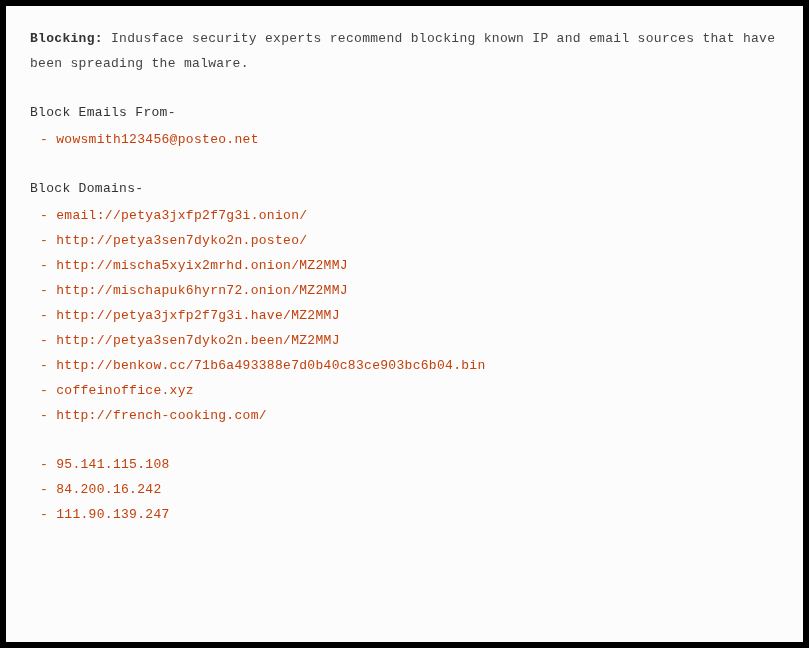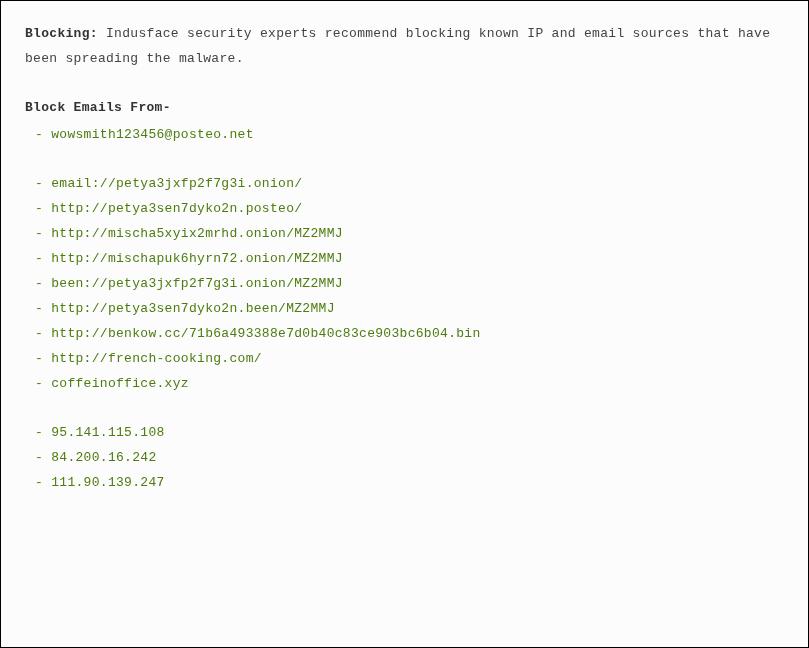--- a/index.html
+++ b/index.html
@@ -8,51 +8,51 @@
       box-sizing: border-box;
     }
     body {
       font-family: "Consolas", "Courier New", monospace;
       background: #ffffff;
       padding: 0;
       width: 809px;
     }
     .container {
       background: #fcfcfc;
-      border: 1px solid #000000;
+      border: 6px solid #000000;
       padding: 20px 24px 22px 24px;
       width: 809px;
       min-height: 648px;
     }
     .intro-paragraph {
       font-size: 13px;
       line-height: 25px;
       color: #444444;
       letter-spacing: 0.3px;
       margin-bottom: 24px;
     }
     .intro-paragraph .bold-label {
       font-weight: bold;
       color: #333333;
     }
     .section {
       margin-bottom: 24px;
     }
     .section-header {
       font-size: 13px;
-      font-weight: bold;
+      font-weight: normal;
       color: #333333;
       line-height: 25px;
       letter-spacing: 0.3px;
       margin-bottom: 2px;
     }
     .list-item {
       font-size: 13px;
       line-height: 25px;
-      color: #4d7c0f;
+      color: #c2410c;
       letter-spacing: 0.3px;
       padding-left: 10px;
     }
     .list-item::before {
       content: "- ";
     }
   </style>
 </head>
 <body>
 
@@ -61,29 +61,30 @@
   <p class="intro-paragraph">
     <span class="bold-label">Blocking:</span><span> Indusface security experts recommend blocking known IP and email sources that have been spreading the malware.</span>
   </p>
 
   <div class="section">
     <div class="section-header">Block Emails From-</div>
     <div class="list-item">wowsmith123456@posteo.net</div>
   </div>
 
   <div class="section">
+    <div class="section-header">Block Domains-</div>
     <div class="list-item">email://petya3jxfp2f7g3i.onion/</div>
     <div class="list-item">http://petya3sen7dyko2n.posteo/</div>
     <div class="list-item">http://mischa5xyix2mrhd.onion/MZ2MMJ</div>
     <div class="list-item">http://mischapuk6hyrn72.onion/MZ2MMJ</div>
-    <div class="list-item">been://petya3jxfp2f7g3i.onion/MZ2MMJ</div>
+    <div class="list-item">http://petya3jxfp2f7g3i.have/MZ2MMJ</div>
     <div class="list-item">http://petya3sen7dyko2n.been/MZ2MMJ</div>
     <div class="list-item">http://benkow.cc/71b6a493388e7d0b40c83ce903bc6b04.bin</div>
+    <div class="list-item">coffeinoffice.xyz</div>
     <div class="list-item">http://french-cooking.com/</div>
-    <div class="list-item">coffeinoffice.xyz</div>
   </div>
 
   <div class="section">
     <div class="list-item">95.141.115.108</div>
     <div class="list-item">84.200.16.242</div>
     <div class="list-item">111.90.139.247</div>
   </div>
 
 </div>
 

